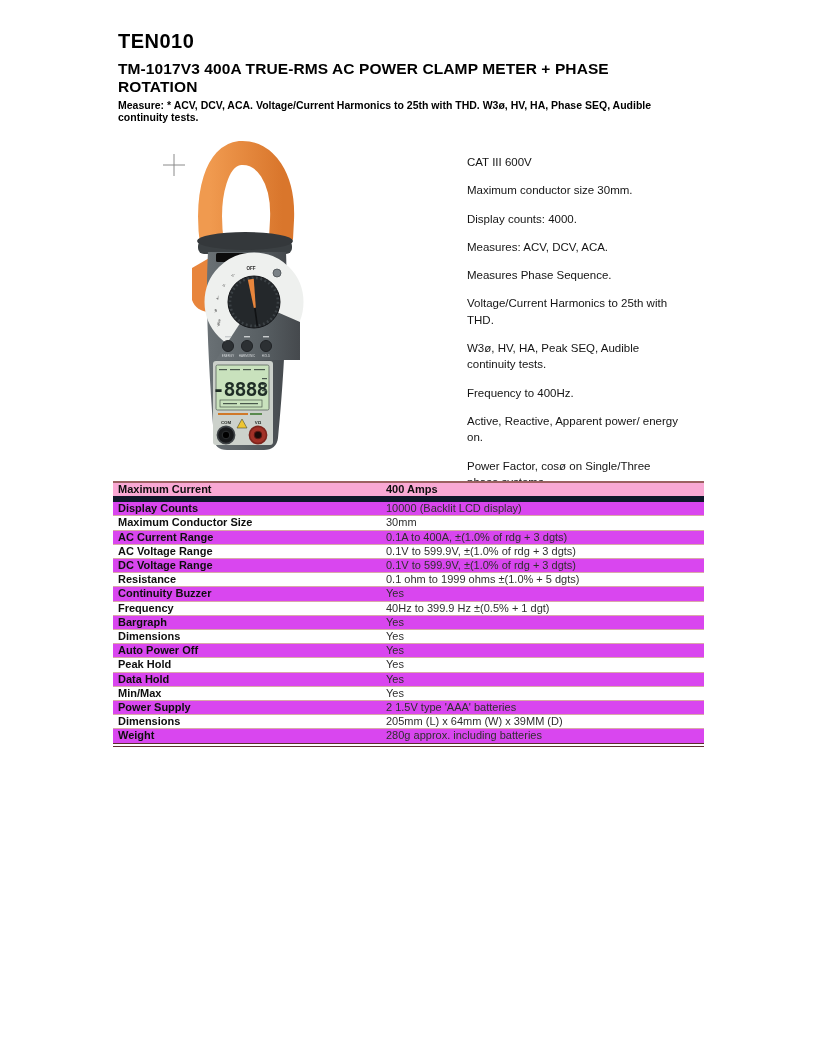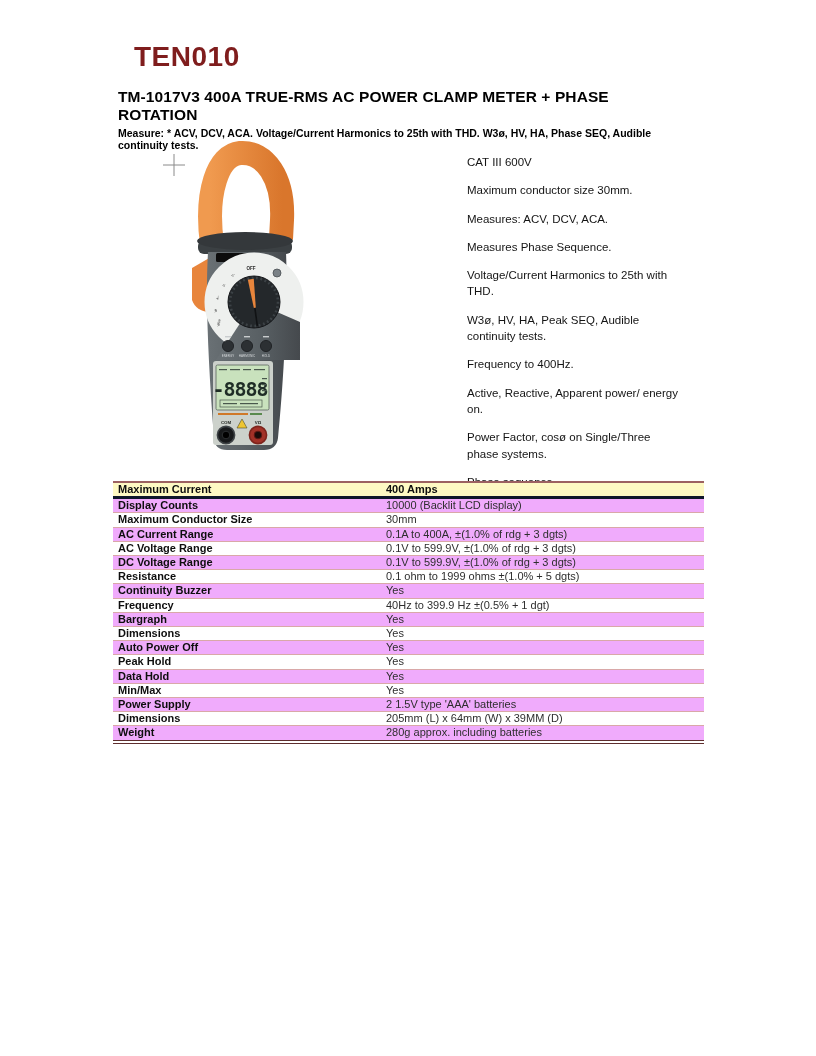--- a/index.html
+++ b/index.html
@@ -6,21 +6,21 @@
   html,body { margin:0; padding:0; }
   body {
     width:816px; height:1056px; position:relative; background:#ffffff;
     font-family:"Liberation Sans", sans-serif; color:#111;
     overflow:hidden;
   }
 
   
   .doc-header { position:absolute; left:118px; top:26px; width:590px; }
   .product-code {
-    margin:16px; font-size:28px; font-weight:bold; color:#7f1d1d;
+    margin:0; font-size:20px; font-weight:bold; color:#000000;
     letter-spacing:0.5px; line-height:30px;
   }
   .product-title {
     margin:4px 0 0 0; font-size:15.5px; font-weight:bold; color:#000;
     width:510px; line-height:17.5px; letter-spacing:0.1px;
   }
   .measure-summary {
     margin:4px 0 0 0; font-size:10.5px; font-weight:bold; color:#000;
     width:565px; line-height:12px;
   }
@@ -42,22 +42,22 @@
     border-collapse:collapse; table-layout:fixed;
     font-size:11px; color:#2e2e2e;
     border-top:2px solid #9c6161; border-bottom:4px double #5e2e2e;
   }
   .spec-table td {
     height:13.8px; line-height:13.2px; padding:0; vertical-align:middle;
     white-space:nowrap; overflow:hidden;
   }
   .spec-table td.label { width:272px; padding-left:5px; font-weight:bold; color:#0e0e0e; }
   .spec-table td.value { padding-left:1px; }
-  .spec-table tr.head td { font-weight:bold; color:#0e0e0e; border-bottom:3px solid #0f172a; background:#fef9c3; }
-  .spec-table tr.pink td { background:#f0abfc; border-top:1px solid #d9a8a8; border-bottom:1px solid #d9a8a8; }
+  .spec-table tr.head td { font-weight:bold; color:#0e0e0e; border-bottom:6px solid #0f172a; background:#f9a8d4; }
+  .spec-table tr.pink td { background:#d946ef; border-top:1px solid #d9a8a8; border-bottom:1px solid #d9a8a8; }
 </style>
 </head>
 <body>
 
 <div class="doc-header">
   <h1 class="product-code">TEN010</h1>
   <h2 class="product-title">TM-1017V3 400A TRUE-RMS AC POWER CLAMP METER + PHASE ROTATION</h2>
   <p class="measure-summary">Measure: * ACV, DCV, ACA. Voltage/Current Harmonics to 25th with THD. W3ø, HV, HA, Phase SEQ, Audible continuity tests.</p>
 </div>
 
@@ -166,20 +166,21 @@
     <g>
       <circle cx="108" cy="295" r="8.6" fill="#a33127" stroke="#7e241c" stroke-width="1.6"></circle>
       <circle cx="108" cy="295" r="3.8" fill="#1c0b09" stroke="#5e1812" stroke-width="1"></circle>
     </g>
   </svg>
 </div>
 
 <ul class="feature-list">
     <li>CAT III 600V</li>
     <li>Maximum conductor size 30mm.</li>
+    <li>Display counts: 4000.</li>
     <li>Measures: ACV, DCV, ACA.</li>
     <li>Measures Phase Sequence.</li>
     <li>Voltage/Current Harmonics to 25th with THD.</li>
     <li>W3ø, HV, HA, Peak SEQ, Audible continuity tests.</li>
     <li>Frequency to 400Hz.</li>
     <li>Active, Reactive, Apparent power/ energy on.</li>
     <li>Power Factor, cosø on Single/Three phase systems.</li>
     <li>Phase sequence.</li>
   </ul>
 

